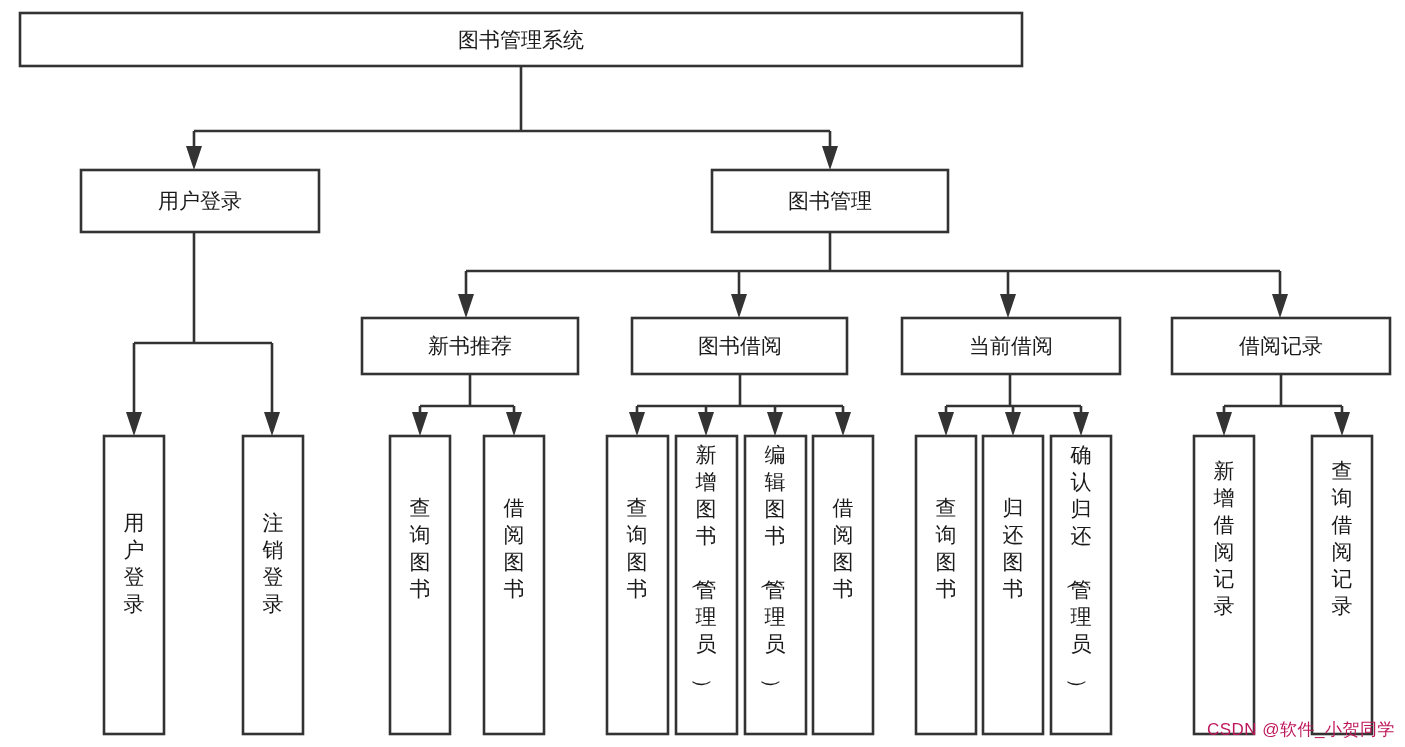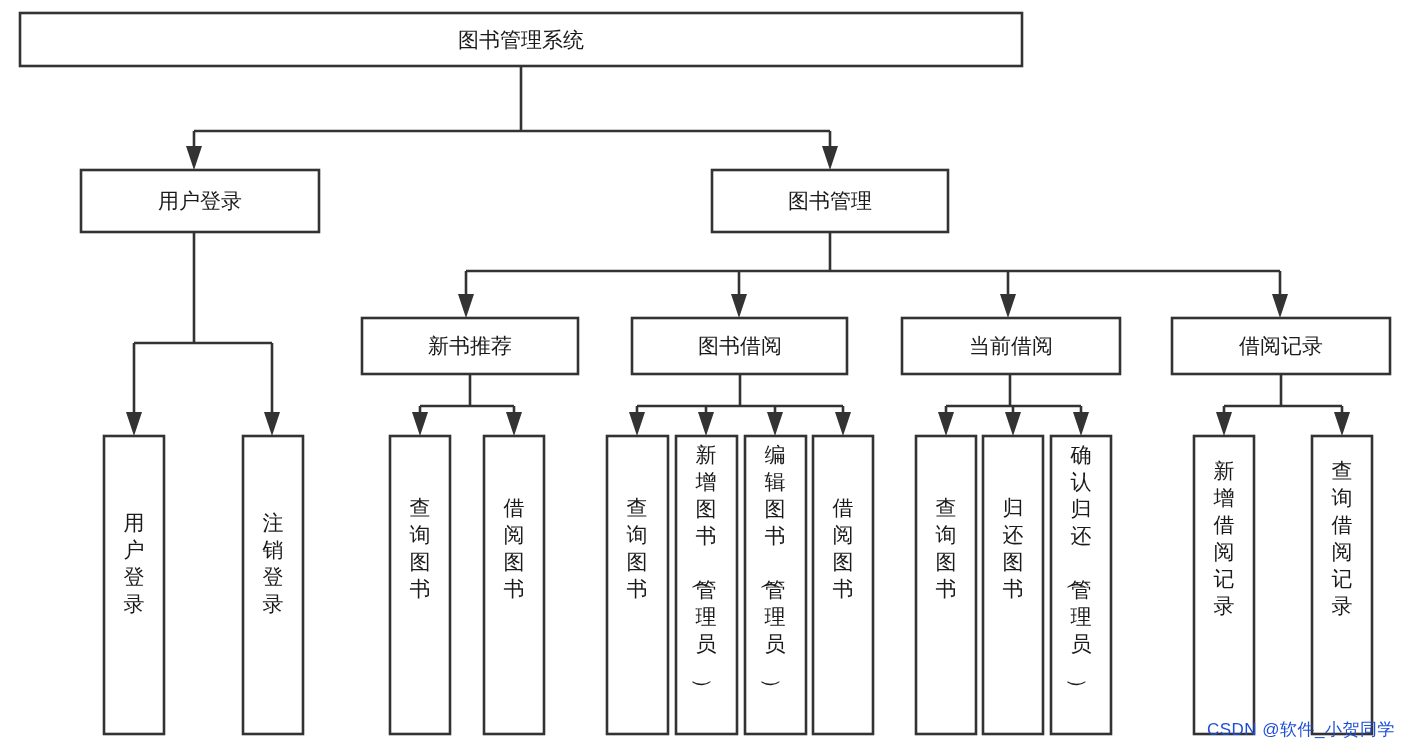--- a/index.html
+++ b/index.html
@@ -50,21 +50,21 @@
   .arrow-head {
     fill: #333333;
     stroke: none;
   }
   .watermark-text {
     position: absolute;
     right: 10px;
     bottom: 6px;
     font-family: "Liberation Sans", "DejaVu Sans", sans-serif;
     font-size: 17px;
-    color: #1d4ed8;
+    color: #be185d;
     letter-spacing: 0.5px;
     white-space: nowrap;
     user-select: none;
   }
 </style>
 </head>
 <body>
 
 <div id="diagram-root">
 

